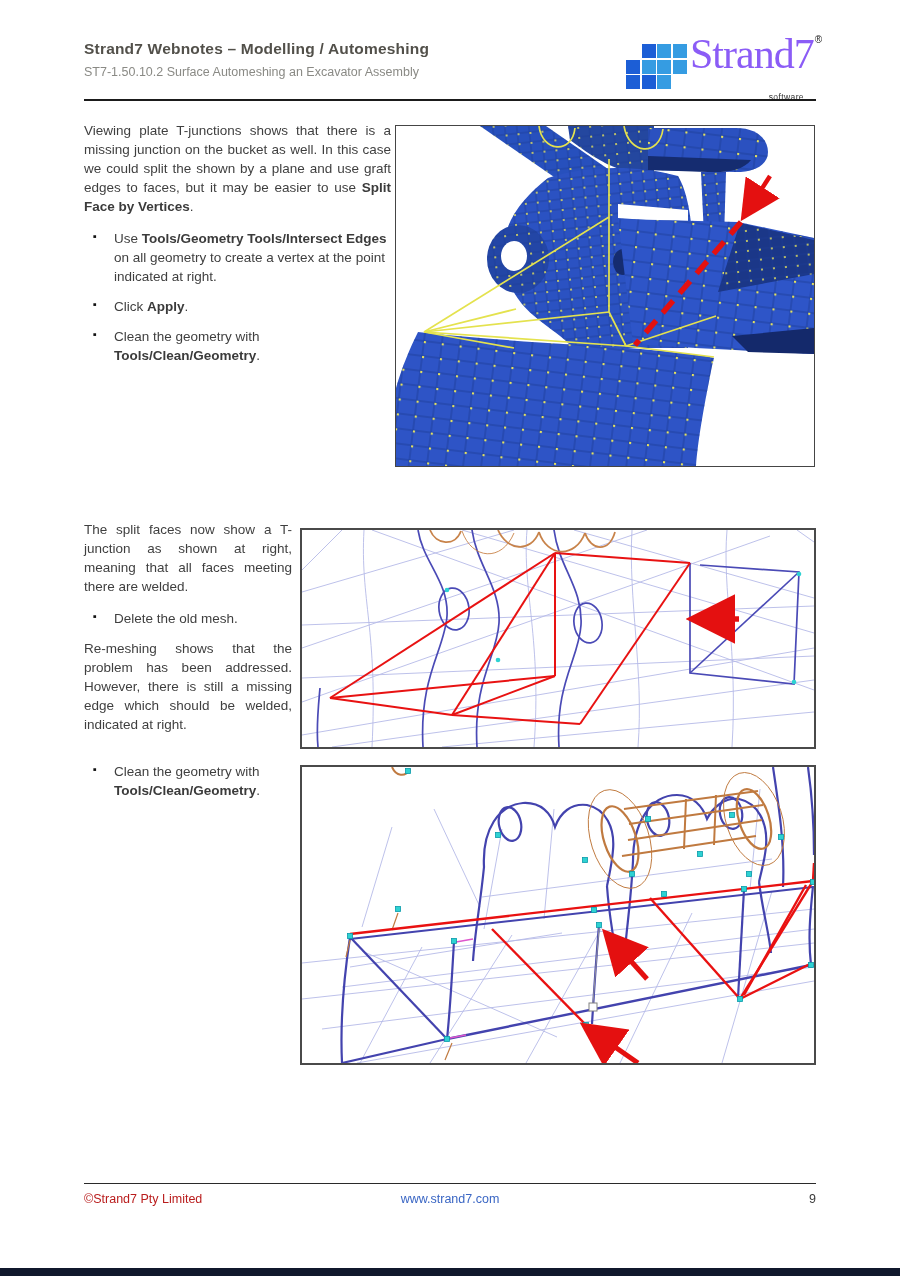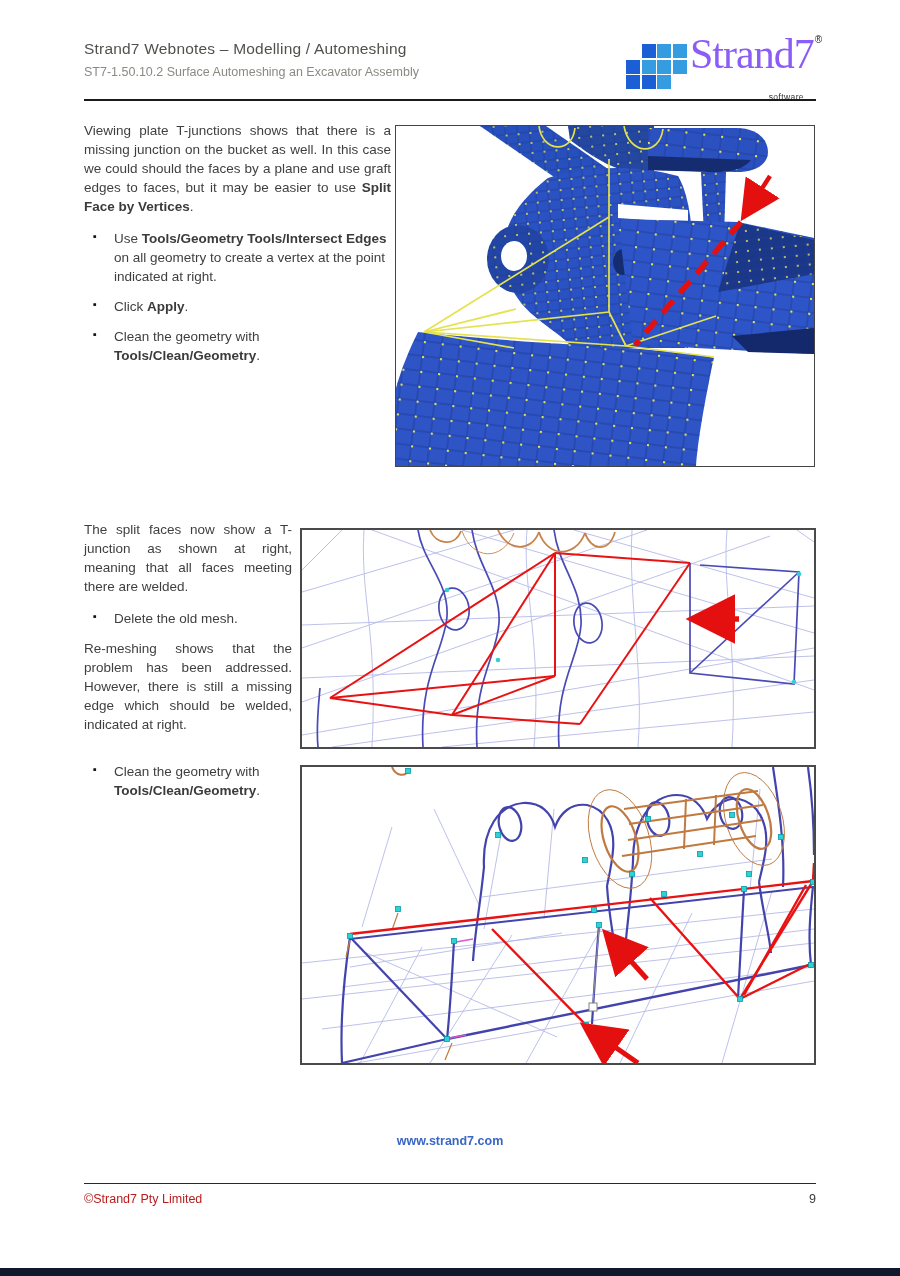--- a/index.html
+++ b/index.html
@@ -1,21 +1,21 @@
 <!DOCTYPE html>
 <html><head>
 <meta charset="utf-8">
 <style>
   *{margin:0;padding:0;box-sizing:border-box}
   html,body{width:900px;height:1276px;background:#fff;
     font-family:"Liberation Sans","DejaVu Sans",sans-serif;color:#3f3f3f;}
   .page{position:relative;width:900px;height:1276px;background:#fff;overflow:hidden;}
 
   
-  .h-title{position:absolute;left:84px;top:40px;font-size:15.5px;font-weight:normal;color:#52504a;letter-spacing:.2px;}
+  .h-title{position:absolute;left:84px;top:40px;font-size:15.5px;font-weight:bold;color:#52504a;letter-spacing:.2px;}
   .h-sub{position:absolute;left:84px;top:65px;font-size:12.5px;color:#8a8a85;text-align:right;}
   .h-rule{position:absolute;left:84px;top:99px;width:732px;border-top:2px solid #1b1b1b;}
 
   
   .logo{position:absolute;left:626px;top:38px;width:192px;height:60px;}
   .logo-grid{position:absolute;left:0;top:6px;display:grid;grid-template-columns:repeat(4,14px);grid-auto-rows:14px;gap:1.5px;}
   .lg{width:14px;height:14px}
   .lg.light{background:#359ce2}
   .lg.dark{background:#1c5ed6}
   .lg.empty{background:transparent}
@@ -38,21 +38,21 @@
   
   .fig{position:absolute;background:#fff;}
   #fig1{left:395px;top:125px;width:420px;height:342px;border:1px solid #454545;}
   #fig2{left:300px;top:528px;width:516px;height:221px;border:2px solid #4a4a4a;}
   #fig3{left:300px;top:765px;width:516px;height:300px;border:2px solid #4a4a4a;}
   .fig svg{display:block;width:100%;height:100%;}
 
   
   .f-rule{position:absolute;left:84px;top:1183px;width:732px;border-top:1.3px solid #2a2a2a;}
   .f-copy{position:absolute;left:84px;top:1192px;font-size:12.5px;color:#b91c1c;}
-  .f-link{position:absolute;left:0;top:1134px;width:900px;text-align:center;font-size:12.5px;color:#3a66c4;cursor:pointer;font-weight:bold;}
+  .f-link{position:absolute;left:0;top:1192px;width:900px;text-align:center;font-size:12.5px;color:#3a66c4;cursor:pointer;}
   .f-page{position:absolute;right:84px;top:1192px;font-size:12.5px;color:#3b3b3b;}
   .bottom-bar{position:absolute;left:0;top:1268px;width:900px;height:8px;background:#10182c;}
 </style>
 </head>
 <body>
 
 <div class="page">
 
   <div class="h-title">Strand7 Webnotes – Modelling / Automeshing</div>
   <div class="h-sub">ST7-1.50.10.2 Surface Automeshing an Excavator Assembly</div>
@@ -71,21 +71,21 @@
         <span class="lg light"></span>
         <span class="lg empty"></span>
     </div>
     <span class="logo-word">Strand7</span>
     <span class="logo-reg">®</span>
     <span class="logo-sub">software</span>
   </div>
   <div class="h-rule"></div>
 
   <section class="txt" id="sec1-text">
-    <p class="para"><span>Viewing plate T-junctions shows that there is a missing junction on the bucket as well.  In this case we could should the faces by a plane and use graft edges to faces, but it may be easier to use </span><b>Split Face by Vertices</b><span>.</span></p>
+    <p class="para"><span>Viewing plate T-junctions shows that there is a missing junction on the bucket as well.  In this case we could split the shown by a plane and use graft edges to faces, but it may be easier to use </span><b>Split Face by Vertices</b><span>.</span></p>
     <ul class="bullets">
       <li><span>Use </span><b>Tools/Geometry Tools/Intersect Edges</b><span> on all geometry to create a vertex at the point indicated at right.</span></li>
       <li><span>Click </span><b>Apply</b><span>.</span></li>
       <li><span>Clean the geometry with </span><b>Tools/Clean/Geometry</b><span>.</span></li>
     </ul>
   </section>
 
   <div class="fig" id="fig1">
     <svg viewBox="0 0 418 340">
       <defs>

